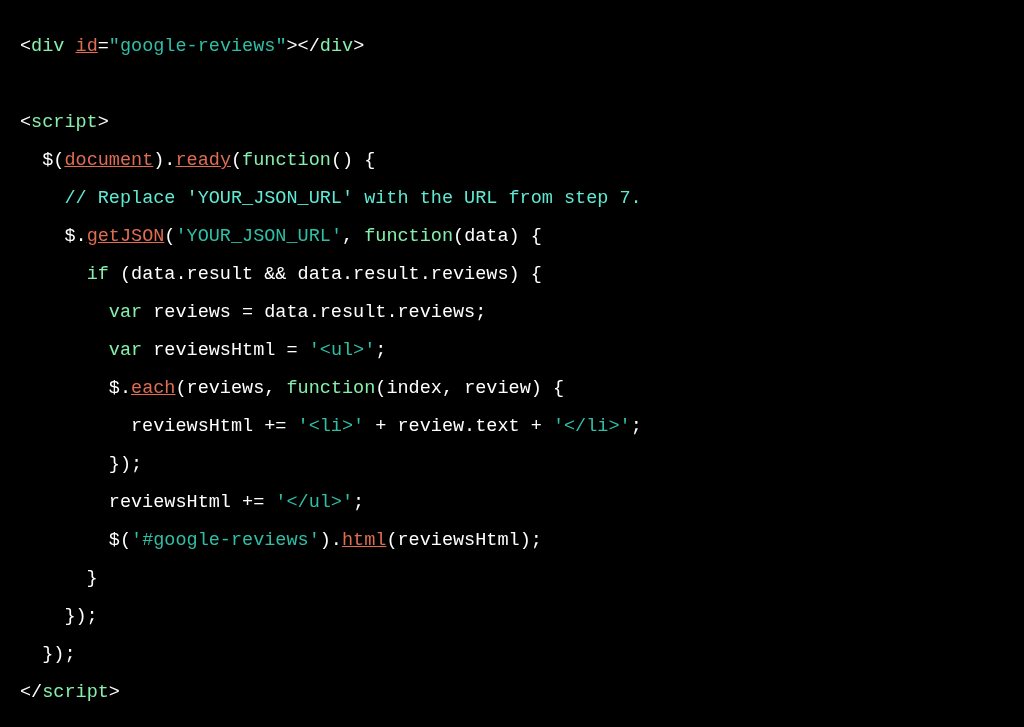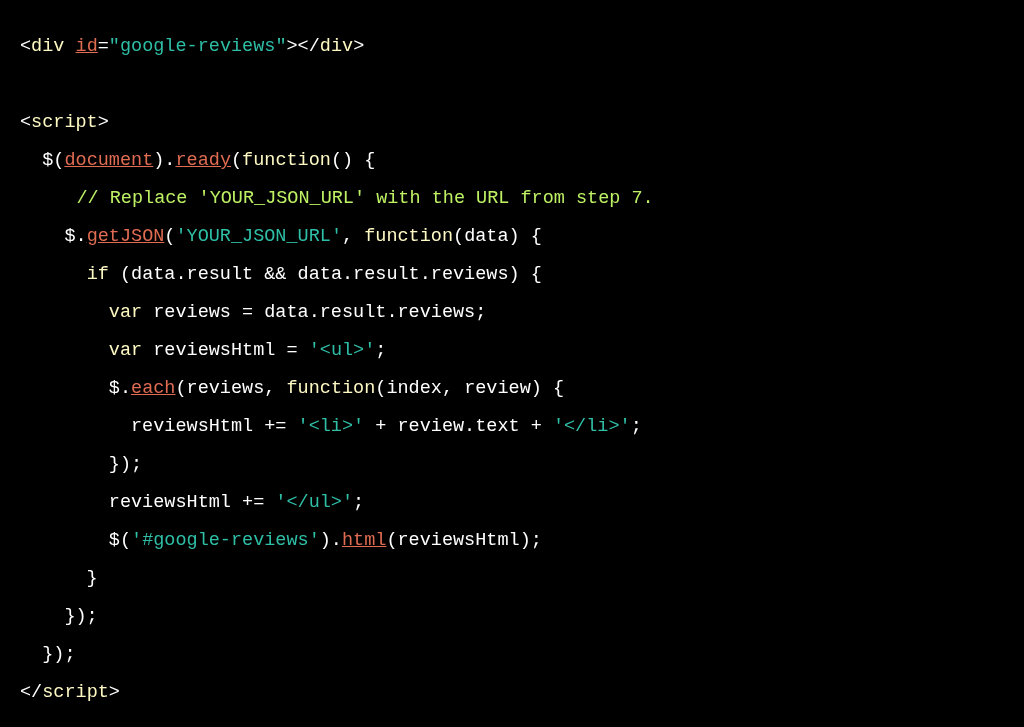--- a/index.html
+++ b/index.html
@@ -20,19 +20,19 @@
     pre {
       font-family: inherit;
       white-space: pre;
     }
     .line {
       display: block;
     }
     .white { color: #ffffff; }
     .orange { color: #e06c52; text-decoration: underline; }
     .teal { color: #2fbfa7; }
-    .blue { color: #fef9c3; }
-    .gray { color: #bef264; margin-left: 12px; }
+    .blue { color: #86efac; }
+    .gray { color: #5eead4; }
   </style>
 </head>
 <body>
 
 <pre id="code-container"><span class="line"><span class="white">&lt;</span><span class="blue">div</span><span class="white"> </span><span class="orange">id</span><span class="white">=</span><span class="teal">"google-reviews"</span><span class="white">&gt;&lt;/</span><span class="blue">div</span><span class="white">&gt;</span></span><span class="line">&nbsp;</span><span class="line"><span class="white">&lt;</span><span class="blue">script</span><span class="white">&gt;</span></span><span class="line"><span class="white">  $(</span><span class="orange">document</span><span class="white">).</span><span class="orange">ready</span><span class="white">(</span><span class="blue">function</span><span class="white">() {</span></span><span class="line"><span class="white">    </span><span class="gray">// Replace 'YOUR_JSON_URL' with the URL from step 7.</span></span><span class="line"><span class="white">    $.</span><span class="orange">getJSON</span><span class="white">(</span><span class="teal">'YOUR_JSON_URL'</span><span class="white">, </span><span class="blue">function</span><span class="white">(data) {</span></span><span class="line"><span class="white">      </span><span class="blue">if</span><span class="white"> (data.result &amp;&amp; data.result.reviews) {</span></span><span class="line"><span class="white">        </span><span class="blue">var</span><span class="white"> reviews = data.result.reviews;</span></span><span class="line"><span class="white">        </span><span class="blue">var</span><span class="white"> reviewsHtml = </span><span class="teal">'&lt;ul&gt;'</span><span class="white">;</span></span><span class="line"><span class="white">        $.</span><span class="orange">each</span><span class="white">(reviews, </span><span class="blue">function</span><span class="white">(index, review) {</span></span><span class="line"><span class="white">          reviewsHtml += </span><span class="teal">'&lt;li&gt;'</span><span class="white"> + review.text + </span><span class="teal">'&lt;/li&gt;'</span><span class="white">;</span></span><span class="line"><span class="white">        });</span></span><span class="line"><span class="white">        reviewsHtml += </span><span class="teal">'&lt;/ul&gt;'</span><span class="white">;</span></span><span class="line"><span class="white">        $(</span><span class="teal">'#google-reviews'</span><span class="white">).</span><span class="orange">html</span><span class="white">(reviewsHtml);</span></span><span class="line"><span class="white">      }</span></span><span class="line"><span class="white">    });</span></span><span class="line"><span class="white">  });</span></span><span class="line"><span class="white">&lt;/</span><span class="blue">script</span><span class="white">&gt;</span></span></pre>
 
 </body></html>

